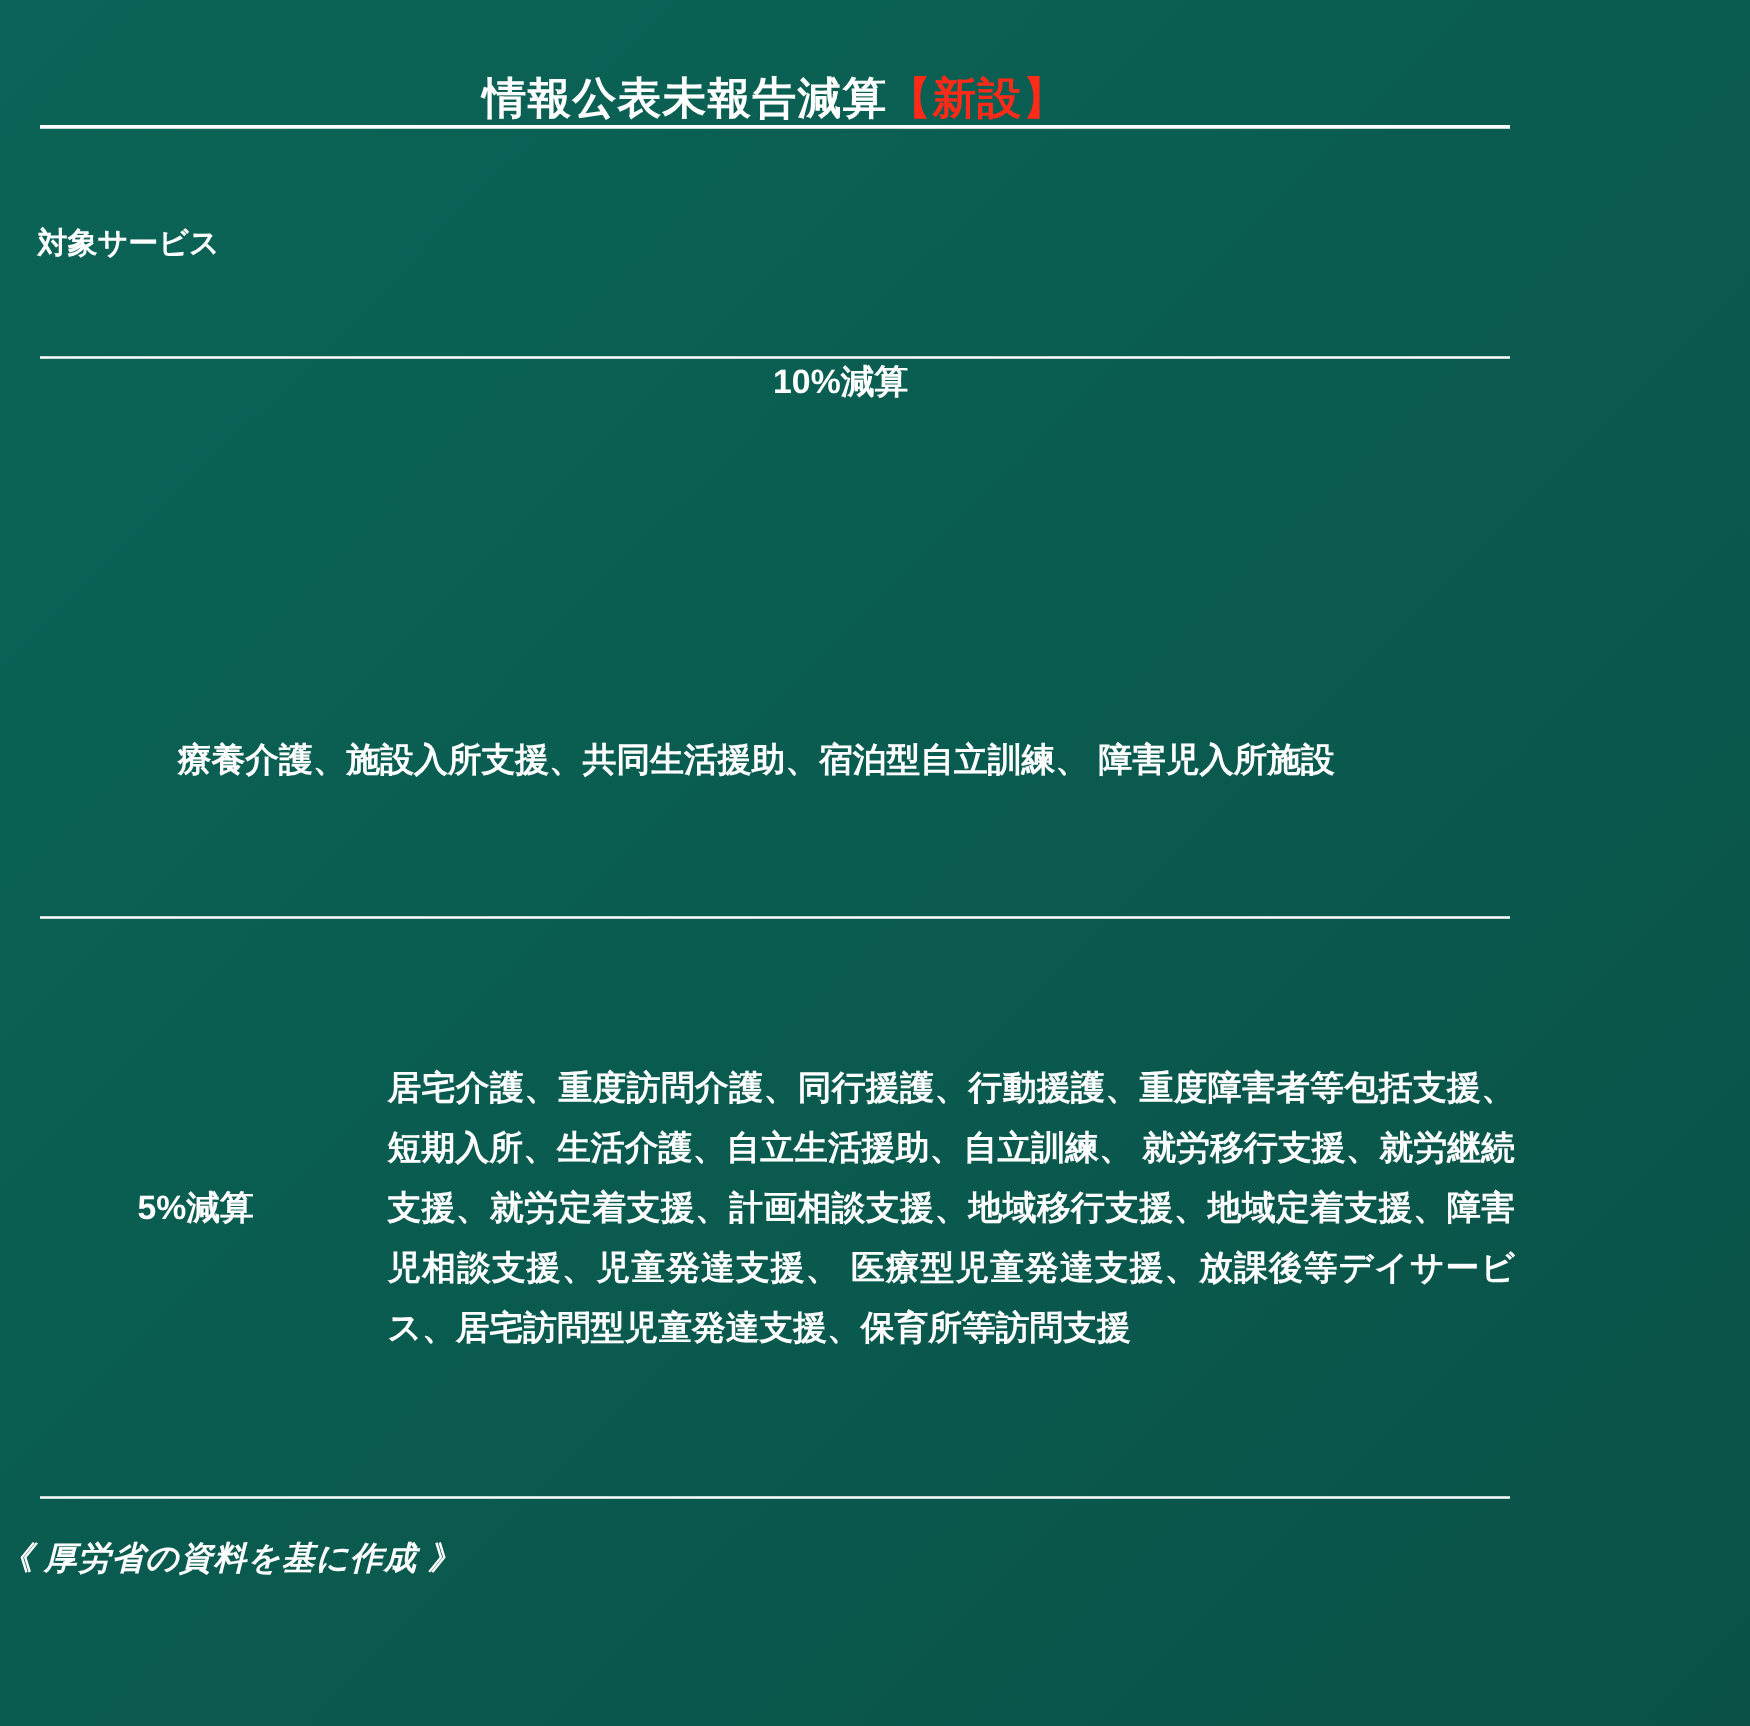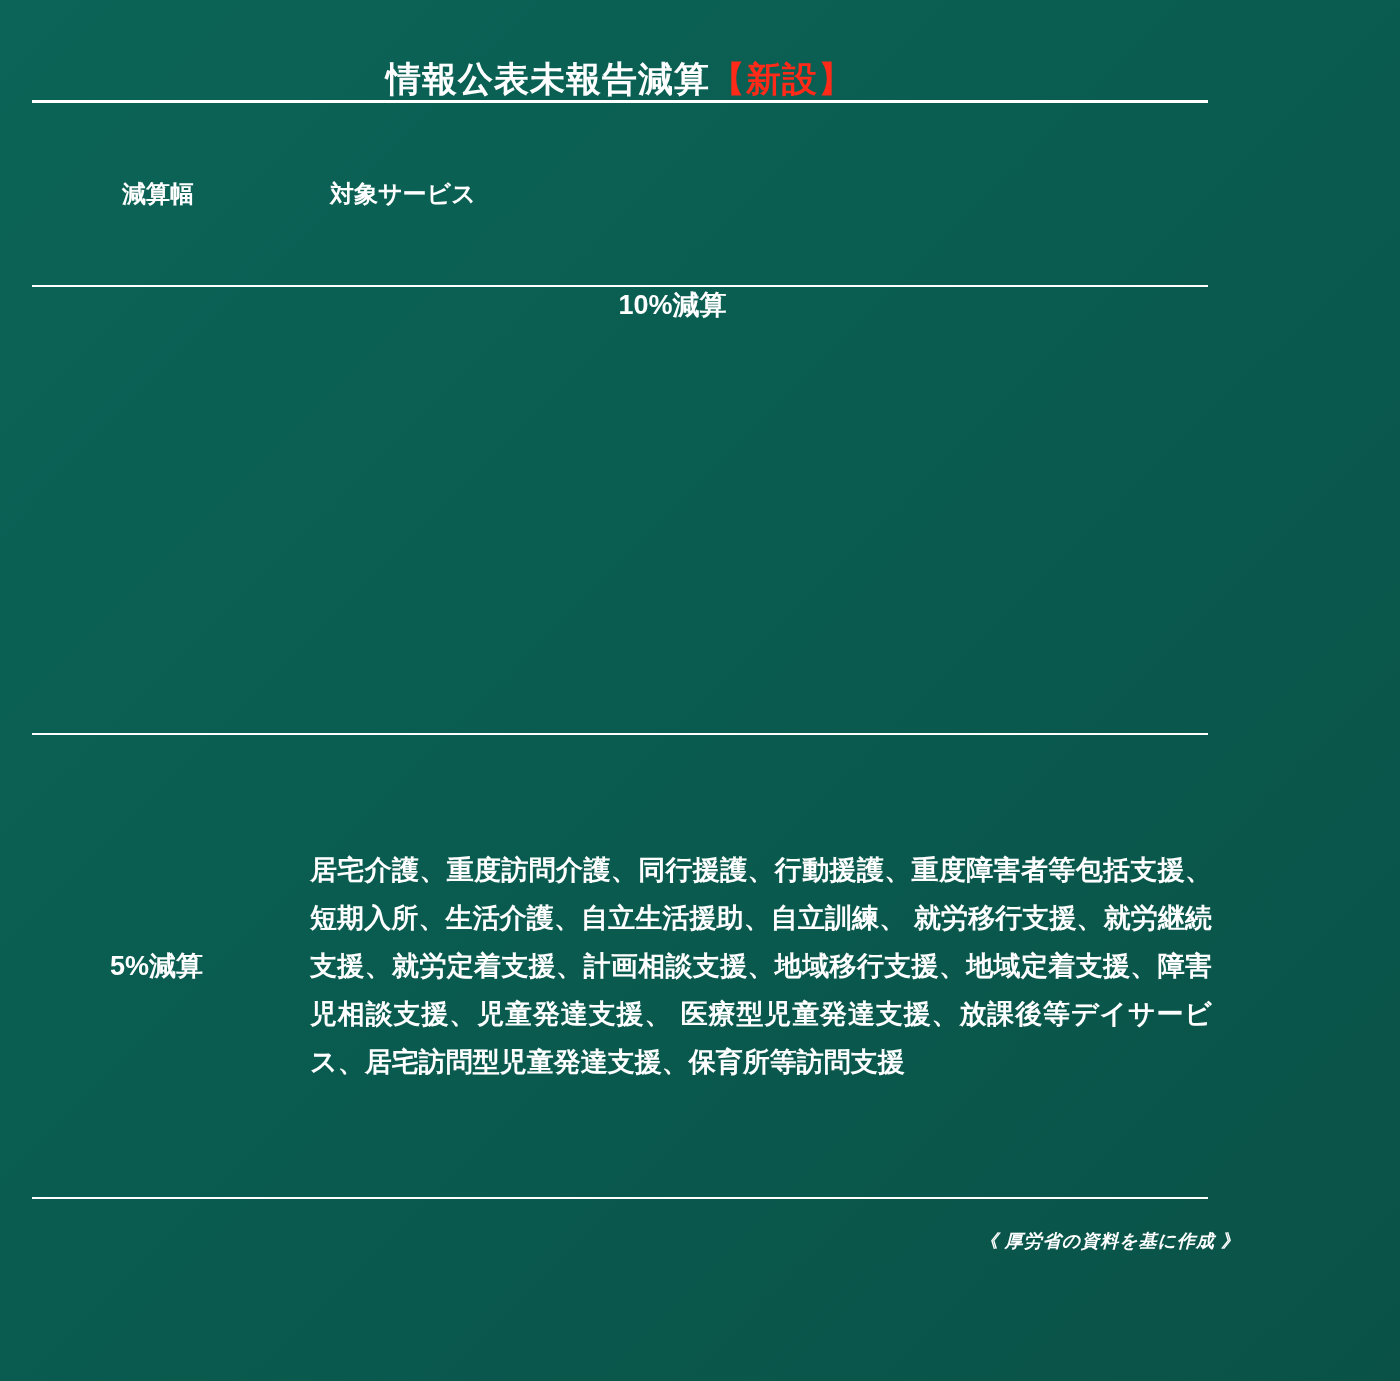--- a/index.html
+++ b/index.html
@@ -116,22 +116,22 @@
   .row-5 .col-right {
     font-size: 27px;
     padding-left: 10px;
     line-height: 1.78;
     text-align: justify;
     padding-right: 28px;
   }
 
   
   .footer {
-    text-align: right;
-    font-size: 18px;
+    text-align: left;
+    font-size: 26px;
     font-weight: bold;
     font-style: italic;
     padding-top: 30px;
     letter-spacing: 1px;
   }
 </style>
 </head>
 <body>
 
 <div class="page">
@@ -140,28 +140,28 @@
     <div class="title">
       <span>情報公表未報告減算</span><span class="badge">【新設】</span>
     </div>
   </div>
 
   <div class="rule"></div>
 
   <div class="table">
 
     <div class="row row-head">
-      <div class="col-left">減算幅</div>
       <div class="col-right">対象サービス</div>
     </div>
 
     <div class="rule thin"></div>
 
     <div class="row row-10">
       <div class="col-left">10%減算</div>
+      <div class="col-right">療養介護、施設入所支援、共同生活援助、宿泊型自立訓練、 障害児入所施設</div>
     </div>
 
     <div class="rule thin"></div>
 
     <div class="row row-5">
       <div class="col-left">5%減算</div>
       <div class="col-right">居宅介護、重度訪問介護、同行援護、行動援護、重度障害者等包括支援、短期入所、生活介護、自立生活援助、自立訓練、 就労移行支援、就労継続支援、就労定着支援、計画相談支援、地域移行支援、地域定着支援、障害児相談支援、児童発達支援、 医療型児童発達支援、放課後等デイサービス、居宅訪問型児童発達支援、保育所等訪問支援</div>
     </div>
 
     <div class="rule thin"></div>

